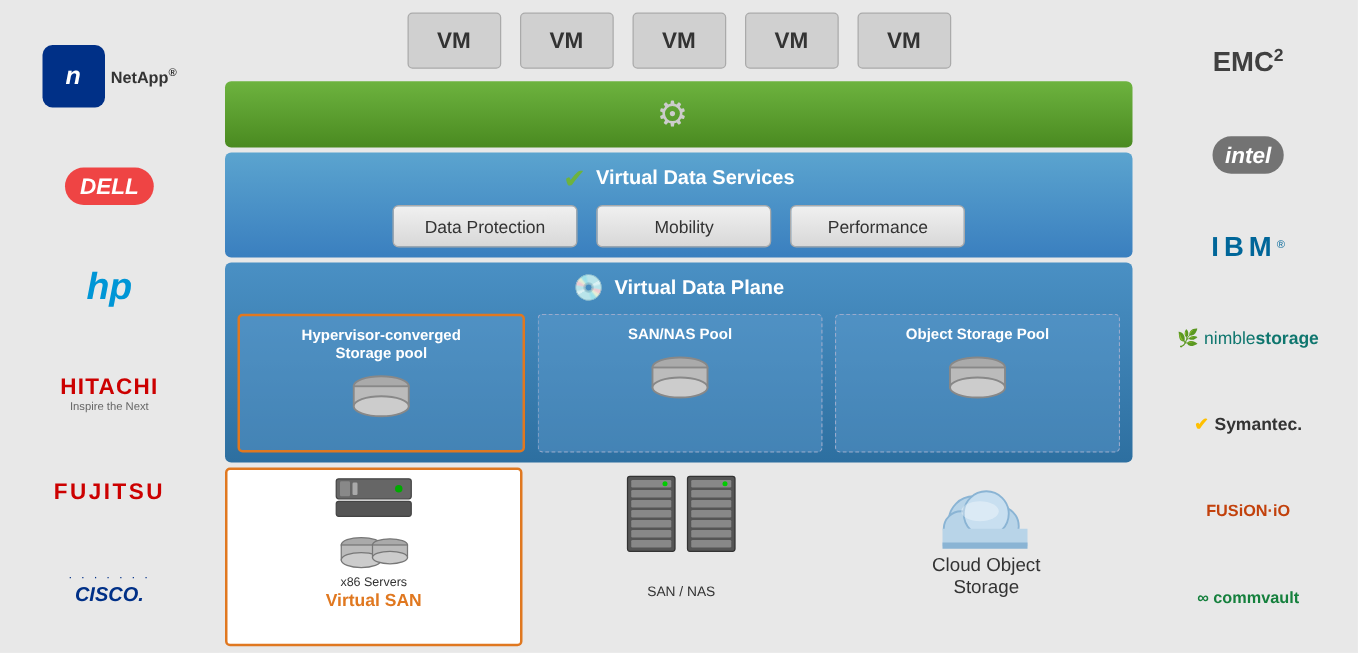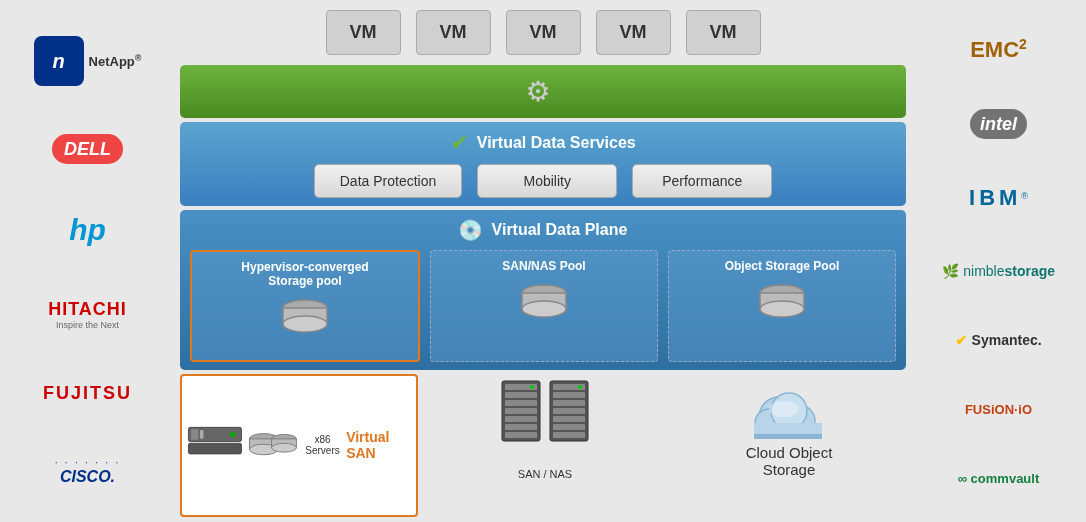--- a/index.html
+++ b/index.html
@@ -385,21 +385,21 @@
               <ellipse cx="25" cy="12" rx="22" ry="8" fill="#aaa" stroke="#888" stroke-width="1.5"></ellipse>
               <rect x="3" y="12" width="44" height="16" fill="#bbb" stroke="#888" stroke-width="1.5"></rect>
               <ellipse cx="25" cy="28" rx="22" ry="8" fill="#ccc" stroke="#888" stroke-width="1.5"></ellipse>
             </svg>
           </div>
         </div>
       </div>
 
       <div style="display:flex;gap:10px;margin-top:4px;flex:1;">
 
-        <div style="flex:1;border:2px solid #e07820;border-radius:4px;background:white;display:flex;flex-direction:row;align-items:center;padding:5px 2px;">
+        <div style="flex:1;border:2px solid #e07820;border-radius:4px;background:white;display:flex;flex-direction:column;align-items:center;padding:5px 2px;">
 
           <svg width="70" height="45" viewBox="0 0 70 45">
             <rect x="5" y="2" width="60" height="16" rx="2" fill="#666" stroke="#444" stroke-width="1"></rect>
             <rect x="8" y="4" width="8" height="12" rx="1" fill="#888"></rect>
             <rect x="18" y="5" width="4" height="10" rx="1" fill="#aaa"></rect>
             <circle cx="55" cy="10" r="3" fill="#00aa00"></circle>
 
             <rect x="5" y="20" width="60" height="12" rx="2" fill="#555" stroke="#444" stroke-width="1"></rect>
 
           </svg>
@@ -458,21 +458,21 @@
           <div style="font-size:15px;color:#333;text-align:center;">Cloud Object<br>Storage</div>
         </div>
 
       </div>
     </div>
 
   </div>
 
   <div class="right-logos">
     <div class="logo-item">
-      <span style="font-size:22px;font-weight:bold;color:#a16207;">EMC<sup style="font-size:14px;">2</sup></span>
+      <span style="font-size:22px;font-weight:bold;color:#404040;">EMC<sup style="font-size:14px;">2</sup></span>
     </div>
     <div class="logo-item">
       <span class="logo-intel">intel</span>
     </div>
     <div class="logo-item">
       <span class="logo-ibm">IBM</span><sup style="font-size:9px;color:#006699;">®</sup>
     </div>
     <div class="logo-item">
       <span style="font-size:14px;color:#0f766e;font-weight:500;">🌿 nimble<span style="font-weight:bold;">storage</span></span>
     </div>

